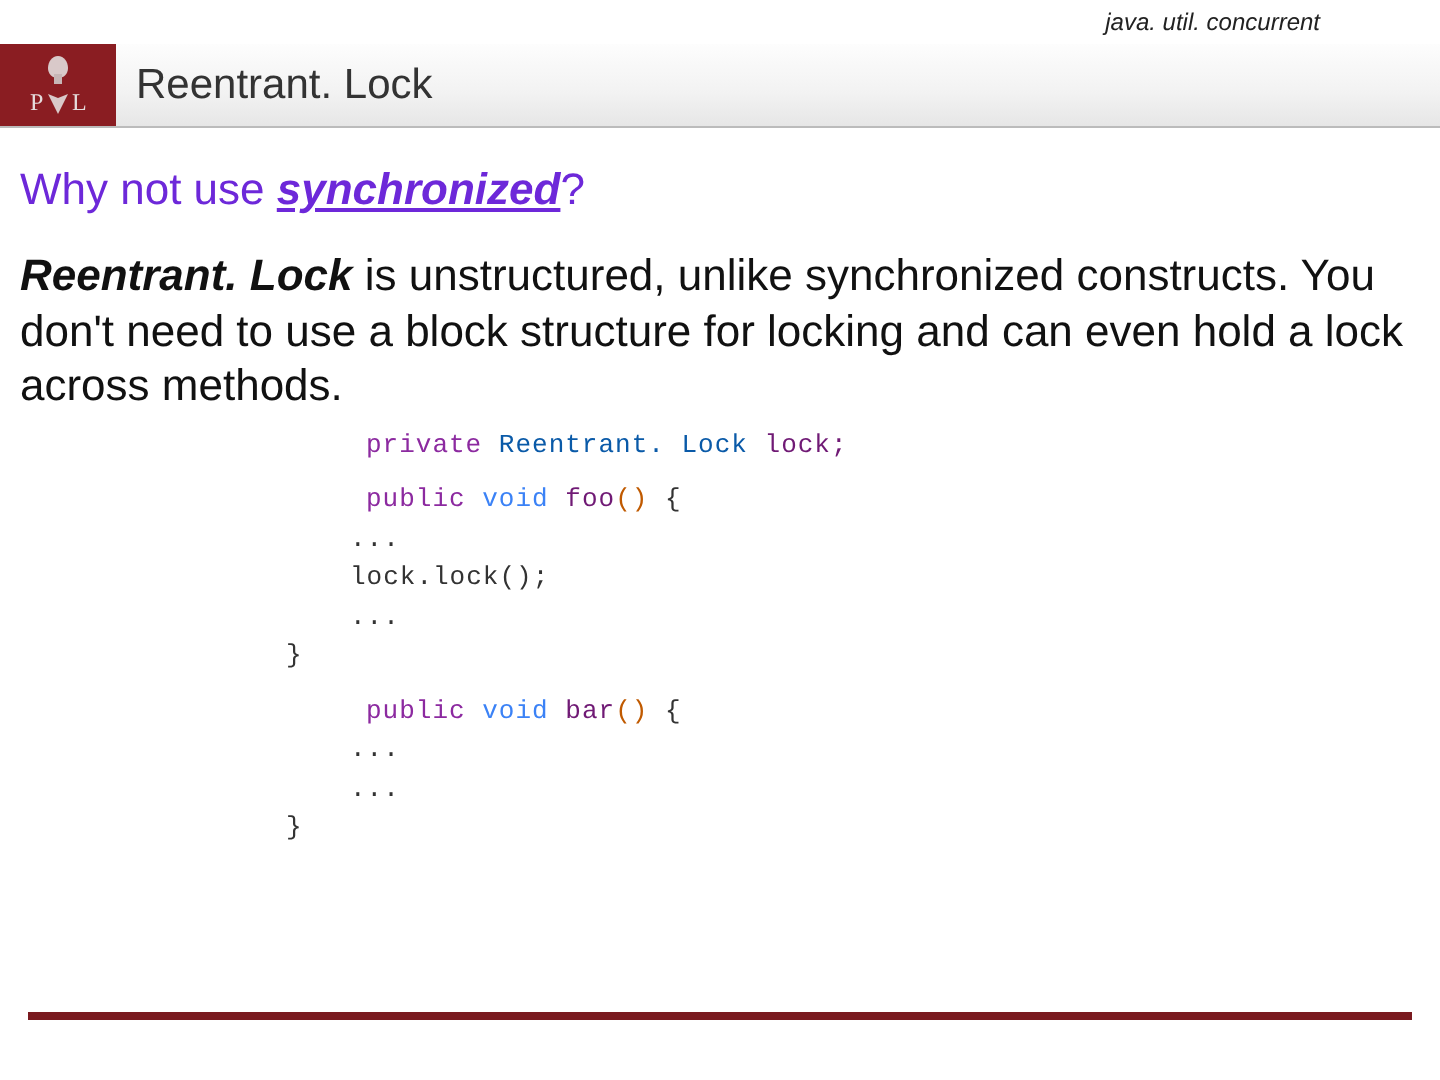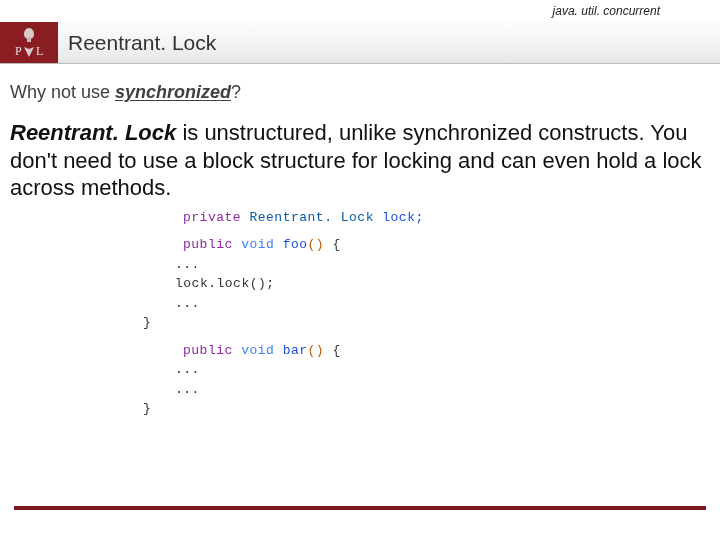--- a/index.html
+++ b/index.html
@@ -9,30 +9,30 @@
   .topstrip { height: 22px; display: flex; align-items: center; justify-content: flex-end; padding-right: 60px; }
   .topstrip span { font-style: italic; font-size: 12px; color: #222; }
 
   .header { height: 42px; display: flex; align-items: stretch; border-bottom: 1px solid #bbb;
             background: linear-gradient(to bottom, #fdfdfd 0%, #f2f2f2 60%, #e6e6e6 100%); }
   .logo { width: 58px; background: #8a1d22; display: flex; align-items: center; justify-content: center; position: relative; }
   .logo-svg { width: 44px; height: 36px; }
   .title { display: flex; align-items: center; padding-left: 10px; color: #333; font-size: 21px; }
 
   .body { padding: 18px 14px 0 10px; }
-  .question { font-size: 18px; color: #404040; margin-bottom: 16px; }
+  .question { font-size: 22px; color: #6d28d9; margin-bottom: 16px; }
   .question .kw { font-style: italic; font-weight: bold; text-decoration: underline; text-underline-offset: 2px; }
   .para { font-size: 22px; color: #111; line-height: 1.25; }
   .para .em { font-style: italic; font-weight: bold; }
 
   .code { margin: 6px auto 0 auto; width: 430px; font-family: "Courier New", monospace; font-size: 13px; line-height: 1.5; color: #333; letter-spacing: 0.5px; }
   .code .kw-mod { color: #8c2aa0; margin-left: 40px; }
   .code .cls   { color: #0a5aa8; }
   .code .ret   { color: #3b82f6; }
-  .code .ident { color: #1d4ed8; }
+  .code .ident { color: #701a75; }
   .code .paren { color: #c05a00; }
   .code .brace { color: #333; }
   .code .stmt  { color: #333; }
   .code .indent { display: inline-block; width: 32px; }
   .code .blk { margin-top: 8px; }
 
   .footer-rule { position: absolute; left: 14px; right: 14px; bottom: 30px; height: 4px; background: #7a1a1f; }
 </style>
 </head>
 <body>

